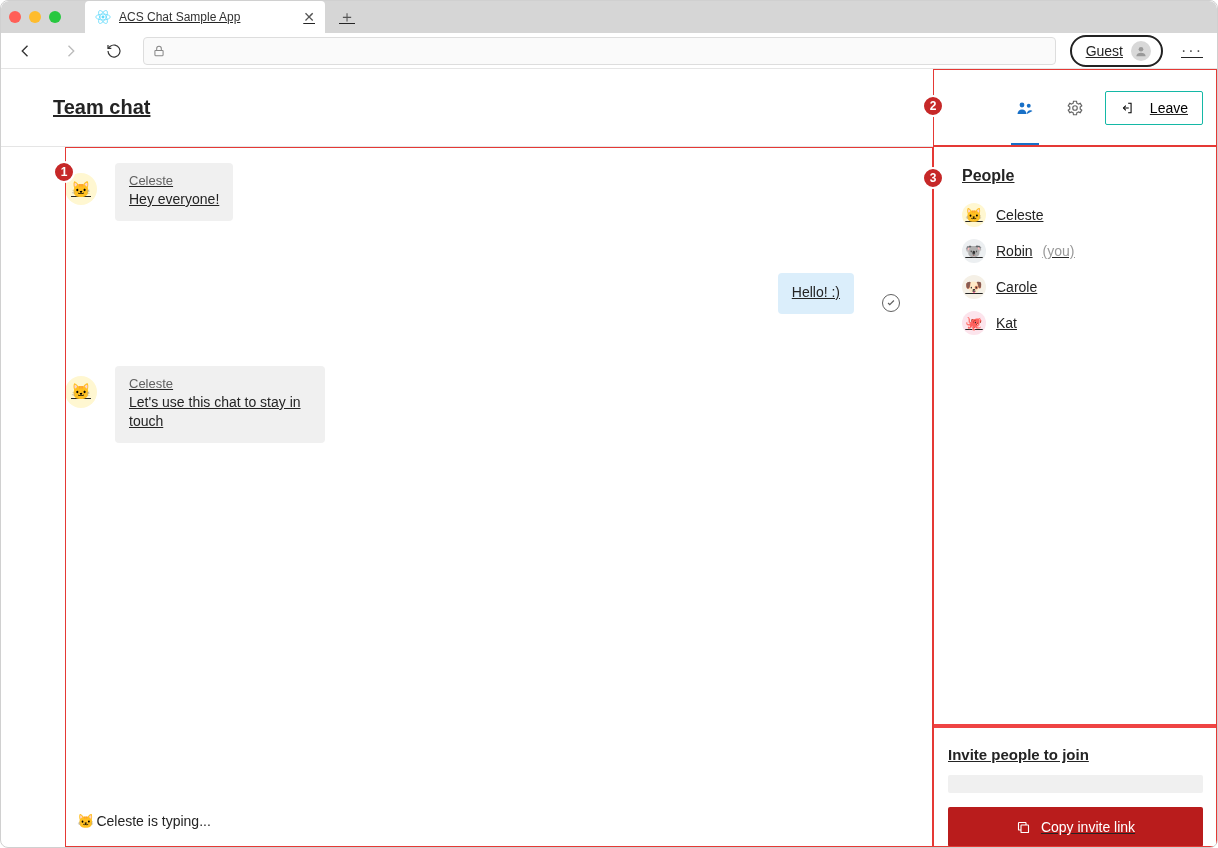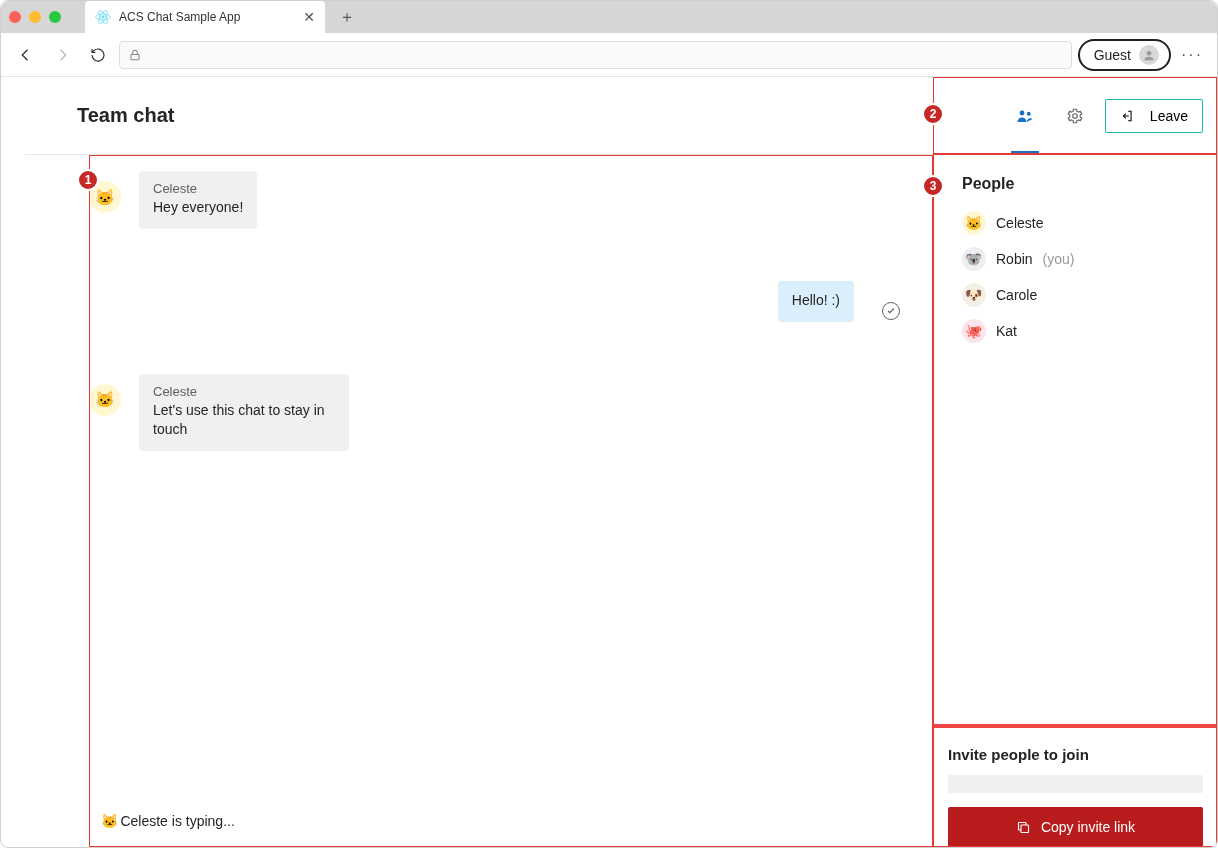--- a/index.html
+++ b/index.html
@@ -1,40 +1,40 @@
 <!DOCTYPE html>
 <html><head>
 <meta charset="utf-8">
 <style>
   * { box-sizing: border-box; margin: 0; padding: 0; }
   html, body { height: 100%; font-family: "Segoe UI", -apple-system, sans-serif; color: #242424; }
   body { background: #fff; overflow: hidden; }
 
   
-  .browser { width: 1218px; height: 848px; border: 1px solid #d0d0d0; border-radius: 8px; background: #fff; display: flex; flex-direction: column; position: relative; overflow: hidden; }
+  .browser { width: 1218px; height: 848px; border: 1px solid #d0d0d0; border-radius: 8px; background: #fff; display: flex; flex-direction: column; position: relative; overflow: hidden; text-decoration: underline; }
   .tabbar { height: 32px; background: #d6d6d6; display: flex; align-items: center; padding: 0 8px; gap: 8px; border-top-left-radius: 8px; border-top-right-radius: 8px;}
   .traffic { display: flex; gap: 8px; margin-right: 16px; }
   .dot { width: 12px; height: 12px; border-radius: 50%; }
   .dot.red { background:#ff5f57; } .dot.yellow { background:#febc2e; } .dot.green { background:#28c840; }
   .tab { width: 240px; height: 32px; background:#fff; border-top-left-radius:4px; border-top-right-radius:4px; display:flex; align-items:center; padding:0 10px; gap:8px; font-size:12px; color:#333;}
   .tab .favicon { width:16px; height:16px; display:flex; align-items:center; justify-content:center; font-size:12px;}
   .tab .favicon svg{width:16px;height:16px;}
   .tab .close { margin-left:auto; font-size:14px; color:#555;}
   .newtab { width:28px; height:28px; display:flex; align-items:center; justify-content:center; color:#555; font-size:16px;}
 
-  .toolbar { height: 44px; background:#fff; border-bottom:1px solid #e5e5e5; display:flex; align-items:center; padding:0 10px; gap:6px;}
+  .toolbar { height: 36px; background:#fff; border-bottom:1px solid #e5e5e5; display:flex; align-items:center; padding:0 10px; gap:14px;}
   .navbtn { width:30px; height:30px; display:flex; align-items:center; justify-content:center; color:#333; }
   .navbtn.disabled { color:#bbb; }
   .addrwrap{ flex:1; height:28px; border:1px solid #ddd; border-radius:4px; background:#fafafa; display:flex; align-items:center; padding:0 8px; color:#888; gap:8px;}
   .guestpill { border:2px solid #222; border-radius:18px; height:32px; padding:0 10px 0 14px; display:flex; align-items:center; gap:8px; font-size:14px; }
   .avatar-guest{ width:20px; height:20px; border-radius:50%; background:#d8d8d8; display:flex; align-items:center; justify-content:center;}
   .kebab { width:30px; text-align:center; font-size:16px; color:#555; letter-spacing:2px;}
 
   
-  .app { flex:1; display:flex; min-height:0;margin-left:24px; }
+  .app { flex:1; display:flex; min-height:0; }
   .main { flex:1; display:flex; flex-direction:column; min-width:0; }
   .side { width: 284px; border-left:1px solid #e5e5e5; display:flex; flex-direction:column; position:relative;}
 
   
   .header-row { height:78px; display:flex; align-items:center; padding:0 24px 0 52px; border-bottom:1px solid #e5e5e5;}
   .header-title { font-size:20px; font-weight:600; }
   .side .header-row { padding:0 14px; justify-content:flex-end; gap:4px;}
 
   
   .chat-outer { flex:1; position:relative; padding: 16px 33px 0 64px; }

